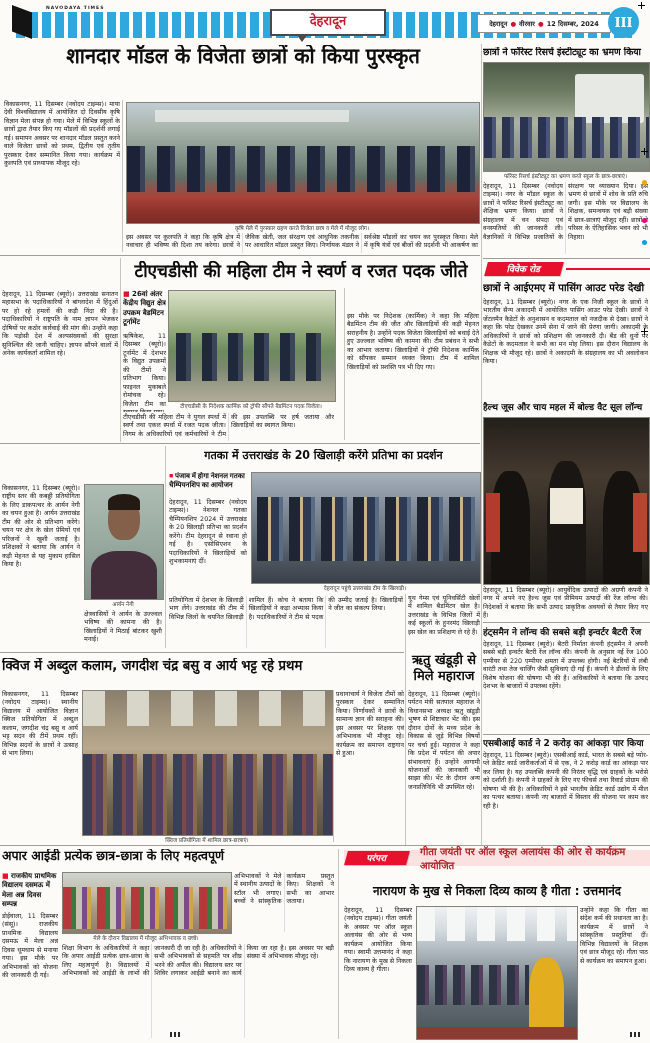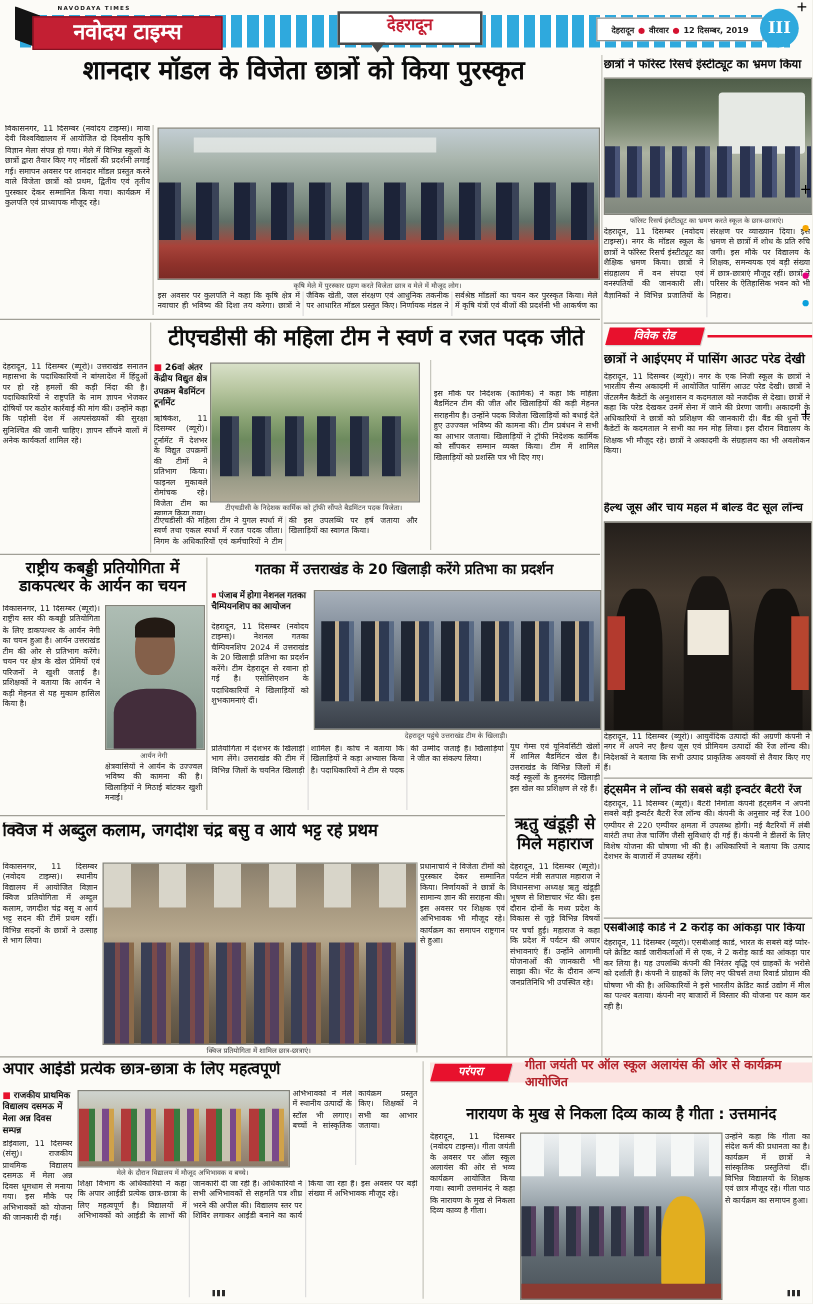--- a/index.html
+++ b/index.html
@@ -45,29 +45,28 @@
   .tinybrand{position:absolute;font-size:4.5px;font-weight:bold;color:#222;letter-spacing:1px;white-space:nowrap;}
 </style>
 </head>
 <body>
 
 <div class="page">
 
   <div class="stripes" style="left:16px;top:12px;width:616px;height:26px;"></div>
   <div class="flag" style="left:12px;top:5px;width:20px;height:34px;"></div>
   <div class="tinybrand" style="left:46px;top:5px;">NAVODAYA TIMES</div>
-  <div class="brandbox" style="left:26px;top:13px;width:150px;height:25px;">नवोदय टाइम्स</div>
   <div class="edition-tab" style="left:270px;top:9px;width:112px;height:23px;">देहरादून</div>
   <div class="tab-notch" style="left:296px;top:34px;"></div>
   <div class="datebox" style="left:477px;top:14px;width:132px;height:17px;">
     <span>देहरादून</span>
     <span class="reddot">●</span>
     <span>वीरवार</span>
     <span class="reddot">●</span>
-    <span>12 दिसम्बर, 2019</span>
+    <span>12 दिसम्बर, 2024</span>
   </div>
   <div class="circle" style="left:608px;top:7px;">III</div>
   <div class="plus" style="left:638px;top:2px;"></div>
 
   <div class="abs hl nw center" style="left:6px;top:45px;width:474px;font-size:21px;transform:scaleX(.95);transform-origin:center;">शानदार मॉडल के विजेता छात्रों को किया पुरस्कृत</div>
   <div class="abs body" style="left:4px;top:100px;width:116px;height:152px;">विकासनगर, 11 दिसम्बर (नवोदय टाइम्स)। माया देवी विश्वविद्यालय में आयोजित दो दिवसीय कृषि विज्ञान मेला संपन्न हो गया। मेले में विभिन्न स्कूलों के छात्रों द्वारा तैयार किए गए मॉडलों की प्रदर्शनी लगाई गई। समापन अवसर पर शानदार मॉडल प्रस्तुत करने वाले विजेता छात्रों को प्रथम, द्वितीय एवं तृतीय पुरस्कार देकर सम्मानित किया गया। कार्यक्रम में कुलपति एवं प्राध्यापक मौजूद रहे।</div>
   <div class="vr" style="left:122px;top:100px;height:152px;"></div>
 
   <div class="ph" style="left:126px;top:102px;width:352px;height:120px;background:linear-gradient(180deg,#c2cdd3 0%,#aab6ae 20%,#8d9c92 38%,#75857b 52%,#5f6e66 62%,#a8433a 78%,#8f322b 90%,#7c2a25 100%);">
     <div class="figband" style="left:8%;top:6%;width:55%;height:10%;background:#e9ece9;opacity:.75;"></div>
@@ -117,21 +116,20 @@
   <div class="abs body" style="left:123px;top:332px;width:43px;height:80px;">ऋषिकेश, 11 दिसम्बर (ब्यूरो)। टूर्नामेंट में देशभर के विद्युत उपक्रमों की टीमों ने प्रतिभाग किया। फाइनल मुकाबले रोमांचक रहे। विजेता टीम का स्वागत किया गया।</div>
   <div class="ph" style="left:168px;top:290px;width:166px;height:110px;background:linear-gradient(180deg,#d8e0c8 0%,#b5c49d 20%,#8aa374 40%,#6d8a5e 55%,#7b8871 70%,#9b9c88 85%,#b0ab97 100%);">
     <div class="figband" style="left:4%;top:38%;width:92%;height:44%;background:repeating-linear-gradient(90deg,#20283c 0 10px,#3c4558 10px 15px,rgba(0,0,0,0) 15px 26px);"></div>
   </div>
   <div class="abs cap" style="left:168px;top:402px;width:166px;">टीएचडीसी के निदेशक कार्मिक को ट्रॉफी सौंपते बैडमिंटन पदक विजेता।</div>
   <div class="abs body" style="left:347px;top:312px;width:132px;height:128px;">इस मौके पर निदेशक (कार्मिक) ने कहा कि महिला बैडमिंटन टीम की जीत और खिलाड़ियों की कड़ी मेहनत सराहनीय है। उन्होंने पदक विजेता खिलाड़ियों को बधाई देते हुए उज्ज्वल भविष्य की कामना की। टीम प्रबंधन ने सभी का आभार जताया। खिलाड़ियों ने ट्रॉफी निदेशक कार्मिक को सौंपकर सम्मान व्यक्त किया। टीम में शामिल खिलाड़ियों को प्रशस्ति पत्र भी दिए गए।</div>
   <div class="vr" style="left:344px;top:288px;height:152px;"></div>
   <div class="abs body c2" style="left:123px;top:413px;width:211px;height:28px;">टीएचडीसी की महिला टीम ने युगल स्पर्धा में स्वर्ण तथा एकल स्पर्धा में रजत पदक जीता। निगम के अधिकारियों एवं कर्मचारियों ने टीम की इस उपलब्धि पर हर्ष जताया और खिलाड़ियों का स्वागत किया।</div>
   <div class="hr" style="left:0;top:443px;width:480px;"></div>
 
-  <div class="abs hl center" style="left:0;top:446px;width:164px;font-size:12.6px;line-height:1.22;">राष्ट्रीय कबड्डी प्रतियोगिता में डाकपत्थर के आर्यन का चयन</div>
   <div class="abs body" style="left:2px;top:484px;width:78px;height:164px;">विकासनगर, 11 दिसम्बर (ब्यूरो)। राष्ट्रीय स्तर की कबड्डी प्रतियोगिता के लिए डाकपत्थर के आर्यन नेगी का चयन हुआ है। आर्यन उत्तराखंड टीम की ओर से प्रतिभाग करेंगे। चयन पर क्षेत्र के खेल प्रेमियों एवं परिजनों ने खुशी जताई है। प्रशिक्षकों ने बताया कि आर्यन ने कड़ी मेहनत से यह मुकाम हासिल किया है।</div>
   <div class="ph" style="left:84px;top:484px;width:78px;height:114px;background:linear-gradient(180deg,#aebdb4 0%,#96a89d 55%,#7e9087 100%);">
     <div class="figband" style="left:30%;top:10%;width:40%;height:38%;background:#84604a;border-radius:50% 50% 42% 42%;"></div>
     <div class="figband" style="left:30%;top:8%;width:40%;height:14%;background:#231a14;border-radius:50% 50% 0 0;"></div>
     <div class="figband" style="left:8%;bottom:0;width:84%;height:42%;background:#432d3b;border-radius:40% 40% 0 0;"></div>
   </div>
   <div class="abs cap" style="left:84px;top:600px;width:78px;">आर्यन नेगी</div>
   <div class="abs body" style="left:84px;top:610px;width:78px;height:38px;">क्षेत्रवासियों ने आर्यन के उज्ज्वल भविष्य की कामना की है। खिलाड़ियों ने मिठाई बांटकर खुशी मनाई।</div>
   <div class="vr" style="left:165px;top:446px;height:202px;"></div>
 

